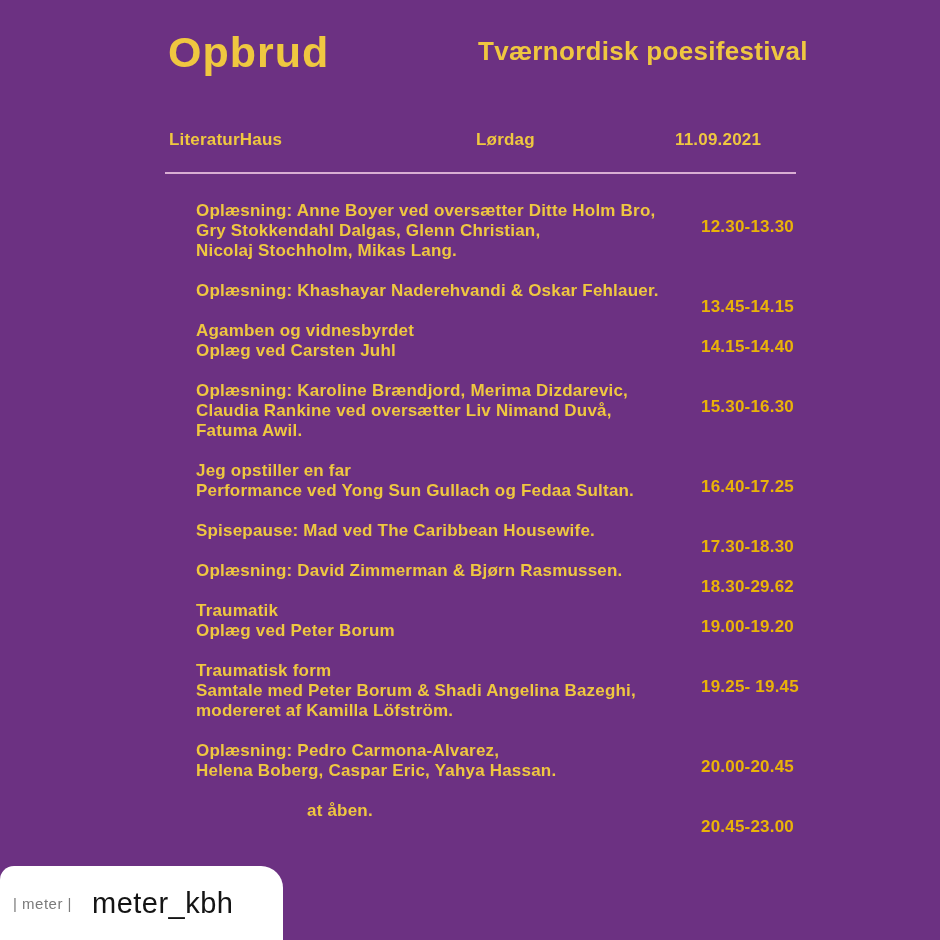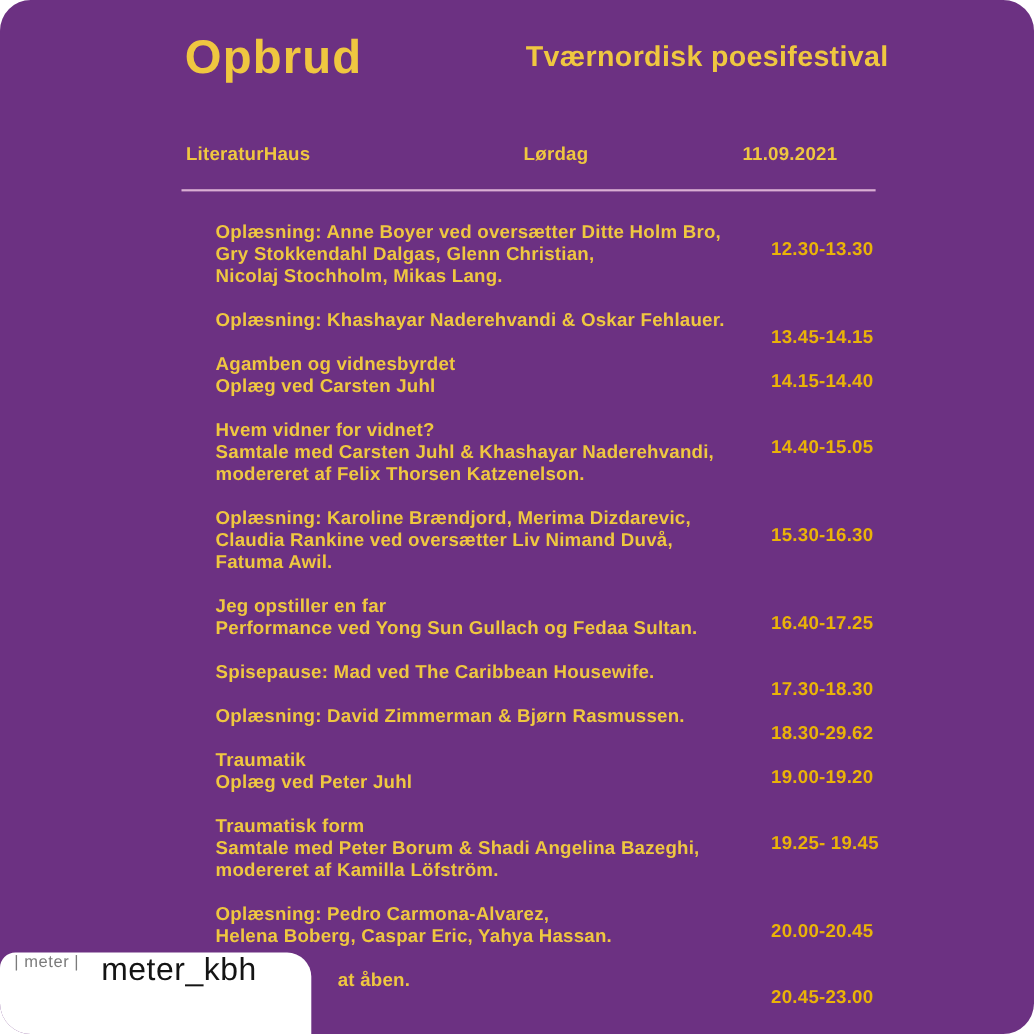--- a/index.html
+++ b/index.html
@@ -6,21 +6,20 @@
   body {
     width: 940px; height: 940px;
     font-family: "Liberation Sans", sans-serif;
     overflow: hidden;
   }
   .poster {
     position: relative;
     width: 940px; height: 940px;
     background: #6C3182;
     overflow: hidden;
-    border-radius: 28px;
   }
 
   .page-title {
     position: absolute; left: 168px; top: 28px;
     font-size: 43px; font-weight: 700; letter-spacing: 1px;
     color: #EFC740; line-height: 1.15;
   }
   .page-subtitle {
     position: absolute; left: 478px; top: 36px;
     font-size: 26px; font-weight: 600; letter-spacing: 0.3px;
@@ -63,21 +62,21 @@
   }
   .schedule-row.obscured .event-description {
     padding-left: 111px;
   }
 
   .repost-badge {
     position: absolute; left: 0; top: 866px;
     width: 283px; height: 74px;
     background: #ffffff;
     border-radius: 14px 22px 0 0;
-    display: flex; align-items: flex-start;
+    display: flex; align-items: center;
     padding-left: 13px; box-sizing: border-box;
     gap: 20px;
     z-index: 5;
   }
   .meter-logo {
     font-size: 15px; color: #7b7b7b; letter-spacing: 0.5px;
     white-space: nowrap;
   }
   .meter-handle {
     font-size: 29px; color: #141414; font-weight: 500;
@@ -108,47 +107,41 @@
       <div class="schedule-row">
       <div class="event-description">Oplæsning: Khashayar Naderehvandi &amp; Oskar Fehlauer.</div>
       <div class="event-time">13.45-14.15</div>
     </div>
       <div class="schedule-row">
       <div class="event-description">Agamben og vidnesbyrdet
 Oplæg ved Carsten Juhl</div>
       <div class="event-time">14.15-14.40</div>
     </div>
       <div class="schedule-row">
-      <div class="event-description">Hvem vidner for vidnet?
-Samtale med Carsten Juhl &amp; Khashayar Naderehvandi,
-modereret af Felix Thorsen Katzenelson.</div>
-      <div class="event-time">14.40-15.05</div>
-    </div>
-      <div class="schedule-row">
       <div class="event-description">Oplæsning: Karoline Brændjord, Merima Dizdarevic,
 Claudia Rankine ved oversætter Liv Nimand Duvå,
 Fatuma Awil.</div>
       <div class="event-time">15.30-16.30</div>
     </div>
       <div class="schedule-row">
       <div class="event-description">Jeg opstiller en far
 Performance ved Yong Sun Gullach og Fedaa Sultan.</div>
       <div class="event-time">16.40-17.25</div>
     </div>
       <div class="schedule-row">
       <div class="event-description">Spisepause: Mad ved The Caribbean Housewife.</div>
       <div class="event-time">17.30-18.30</div>
     </div>
       <div class="schedule-row">
       <div class="event-description">Oplæsning: David Zimmerman &amp; Bjørn Rasmussen.</div>
       <div class="event-time">18.30-29.62</div>
     </div>
       <div class="schedule-row">
       <div class="event-description">Traumatik
-Oplæg ved Peter Juhl</div>
+Oplæg ved Peter Borum</div>
       <div class="event-time">19.00-19.20</div>
     </div>
       <div class="schedule-row">
       <div class="event-description">Traumatisk form
 Samtale med Peter Borum &amp; Shadi Angelina Bazeghi,
 modereret af Kamilla Löfström.</div>
       <div class="event-time">19.25- 19.45</div>
     </div>
       <div class="schedule-row">
       <div class="event-description">Oplæsning: Pedro Carmona-Alvarez,

